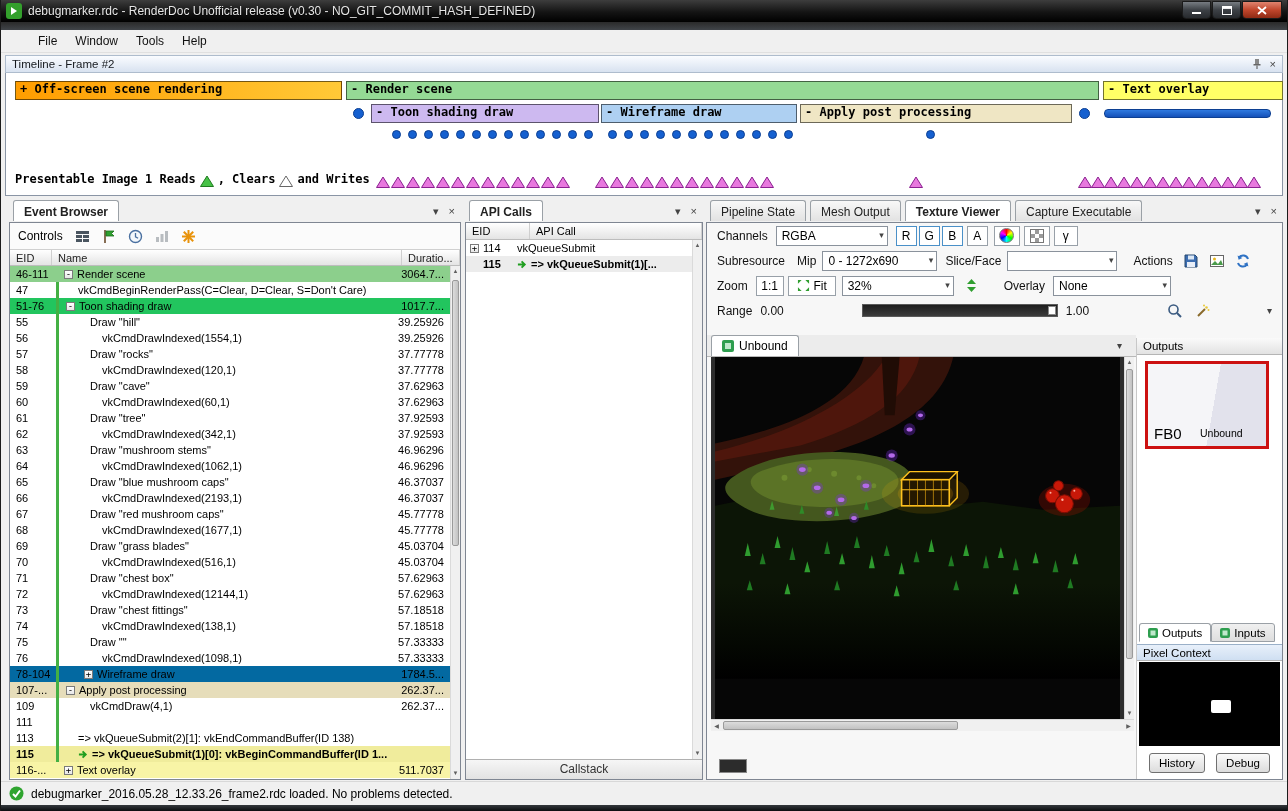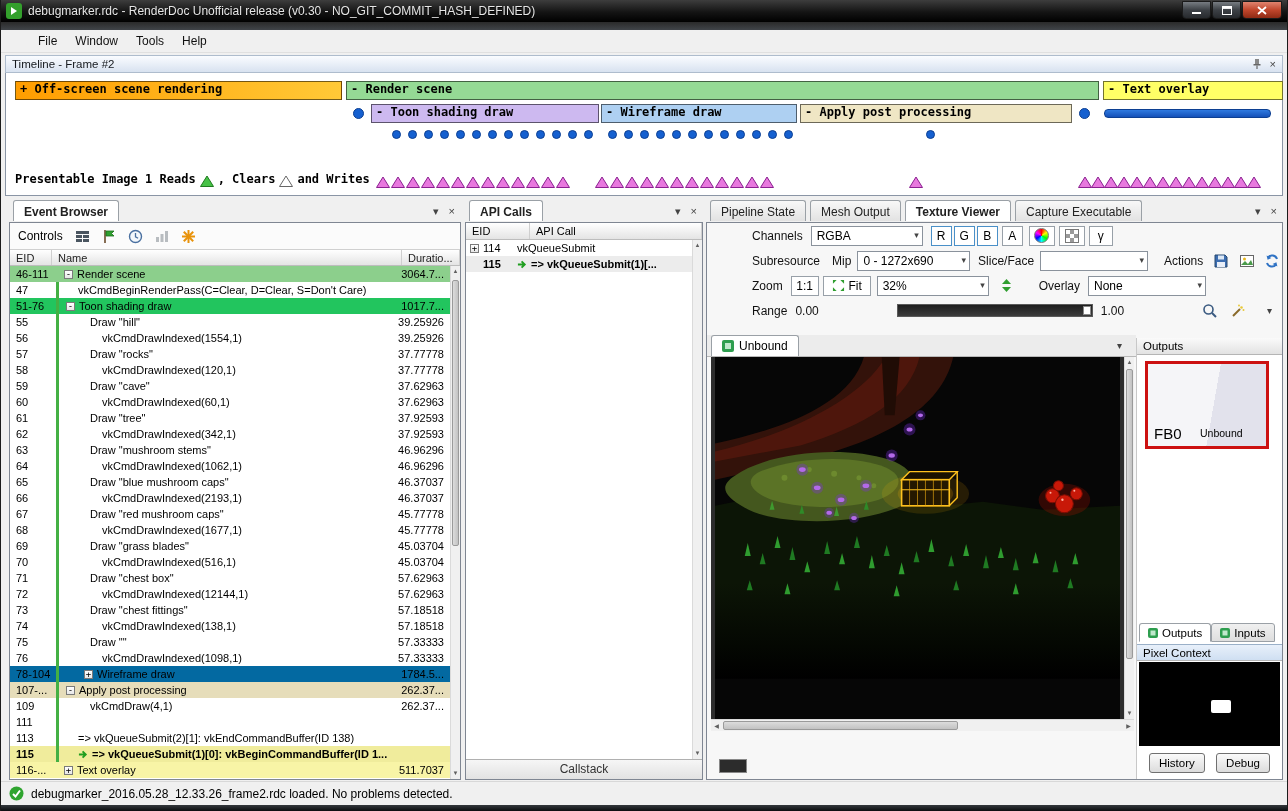--- a/index.html
+++ b/index.html
@@ -89,21 +89,21 @@
   .api-hdr { position:absolute; left:0; right:0; top:0; height:17px; background:linear-gradient(#fff,#e4e4e4); border-bottom:1px solid #bdbdbd; display:flex; font-size:11px; }
   .api-hdr span { border-right:1px solid #cfcfcf; padding:2px 0 0 6px; }
   .api-eid { width:64px; } .api-call { flex:1; }
   .arows { position:absolute; left:0; right:10px; top:17px; }
   .arow { display:flex; height:16px; line-height:16px; font-size:11px; align-items:center; padding-left:4px; white-space:nowrap; overflow:hidden; }
   .arow.selected { background:#ececec; font-weight:bold; }
   .arow .a-eid { width:34px; flex:none; }
   .callstack-bar { position:absolute; left:0; right:0; bottom:0; height:20px; background:linear-gradient(#f6f6f6,#e2e2e2); border-top:1px solid #b0b0b0; text-align:center; line-height:19px; font-size:12px; color:#333; }
 
   
-  .tex-body { background:#f7f7f7;padding-left:35px; }
+  .tex-body { background:#f7f7f7; }
   .trow { display:flex; align-items:center; height:25px; padding-left:10px; }
   .trow .lbl { font-size:12px; color:#111; white-space:nowrap; }
   .combo { height:20px; background:#fff; border:1px solid #8a929c; display:flex; align-items:center; font-size:12px; padding-left:5px; position:relative; }
   .combo .carr { position:absolute; right:3px; top:3px; font-size:9px; color:#444; }
   .tbtn { height:20px; background:#fff; border:1px solid #98a0a8; display:flex; align-items:center; justify-content:center; font-size:12px; }
   .tbtn.chan { width:21px; border-color:#4a90c8; }
   .tbtn.plain { width:21px; }
   .iconbtn { width:26px; height:20px; background:#fff; border:1px solid #98a0a8; display:flex; align-items:center; justify-content:center; }
   .flaticon { width:20px; height:20px; display:flex; align-items:center; justify-content:center; }
   .wheel { width:15px; height:15px; border-radius:50%; background:conic-gradient(#f00,#ff0,#0f0,#0ff,#00f,#f0f,#f00); border:1px solid #777; }

